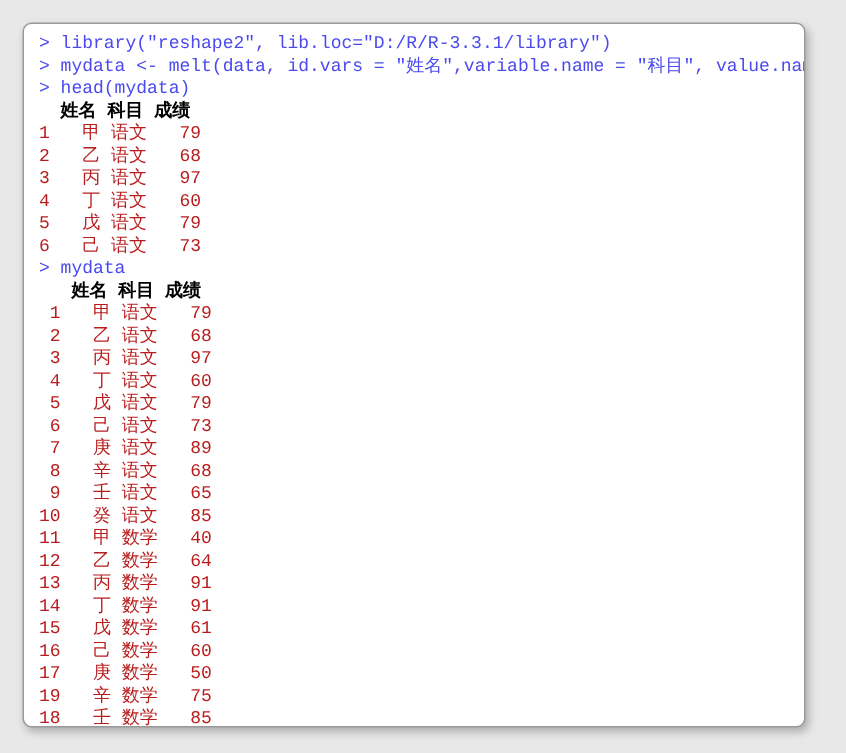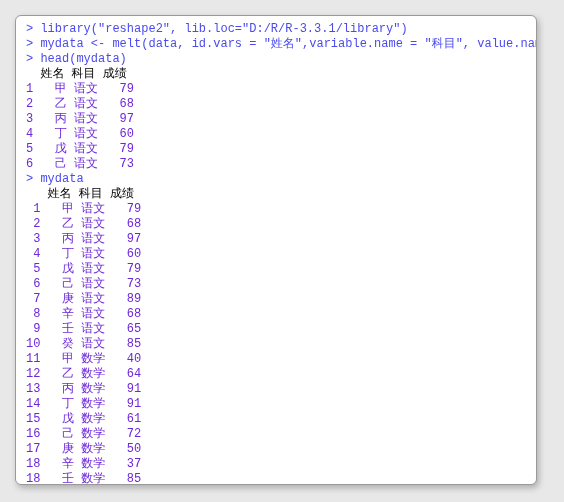--- a/index.html
+++ b/index.html
@@ -17,22 +17,22 @@
     width: 522px;
     height: 470px;
     overflow: hidden;
     padding: 6px 10px 6px 10px;
     box-sizing: border-box;
     line-height: 1.25;
     white-space: pre;
   }
   .prompt { color: #4a4aee; }
   .cmd { color: #4a4aee; }
-  .hdr { color: #000000; }
-  .row { color: #6d28d9; text-align: center; }
+  .hdr { color: #000000; font-weight: bold; }
+  .row { color: #b91c1c; text-align: center; }
 </style>
 </head>
 <body>
 
 <div class="console-window"><div id="console-content"><span class="prompt">&gt; </span><span class="cmd">library("reshape2", lib.loc="D:/R/R-3.3.1/library")</span>
 <span class="prompt">&gt; </span><span class="cmd">mydata &lt;- melt(data, id.vars = "姓名",variable.name = "科目", value.name = "成绩")</span>
 <span class="prompt">&gt; </span><span class="cmd">head(mydata)</span>
 <span class="hdr">  姓名 科目 成绩</span>
 <span class="row">1   甲 语文   79</span>
 <span class="row">2   乙 语文   68</span>
@@ -50,23 +50,23 @@
 <span class="row"> 6   己 语文   73</span>
 <span class="row"> 7   庚 语文   89</span>
 <span class="row"> 8   辛 语文   68</span>
 <span class="row"> 9   壬 语文   65</span>
 <span class="row">10   癸 语文   85</span>
 <span class="row">11   甲 数学   40</span>
 <span class="row">12   乙 数学   64</span>
 <span class="row">13   丙 数学   91</span>
 <span class="row">14   丁 数学   91</span>
 <span class="row">15   戊 数学   61</span>
-<span class="row">16   己 数学   72</span>
+<span class="row">16   己 数学   60</span>
 <span class="row">17   庚 数学   50</span>
-<span class="row">18   辛 数学   37</span>
+<span class="row">19   辛 数学   75</span>
 <span class="row">18   壬 数学   85</span>
 
 
 
 
 
 
 
 </div></div>
 

